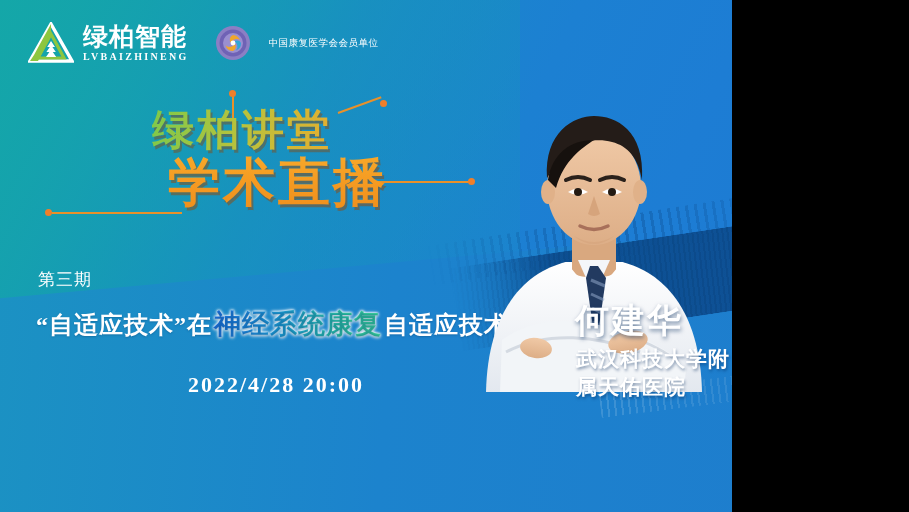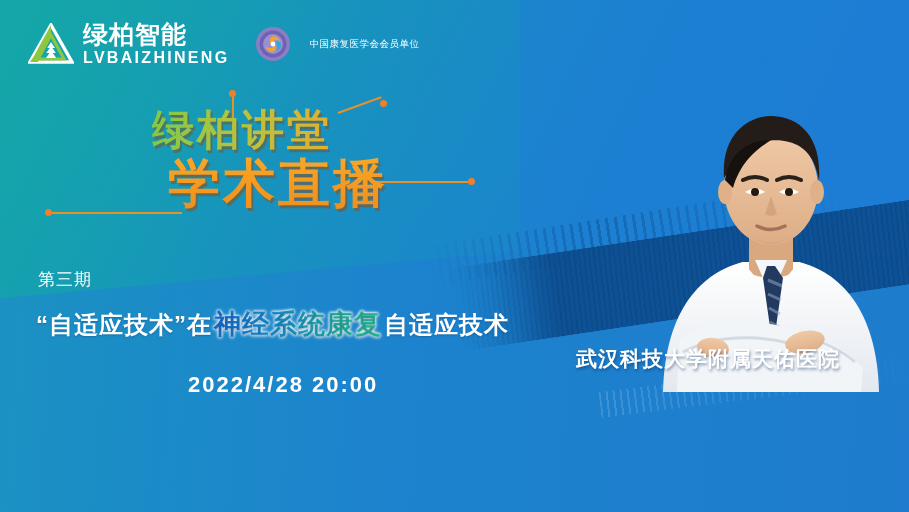--- a/index.html
+++ b/index.html
@@ -6,31 +6,32 @@
     margin: 0;
     padding: 0;
     background: #000;
   }
   body {
     font-family: "Liberation Sans", "DejaVu Sans", sans-serif;
   }
 
   #poster {
     position: relative;
-    width: 909px;
+    width: 732px;
     height: 512px;
     overflow: hidden;
     background: linear-gradient(115deg,
         #14a7a8 0%,
         #159fb2 12%,
         #1792c0 26%,
         #1a86cc 42%,
         #1c80d2 60%,
         #1d7dd4 78%,
         #1d7ad2 100%);
+    font-family: Liberation Serif, serif;
   }
 
   
   .bg-dark-wedge {
     position: absolute;
     left: 430px;
     top: 300px;
     width: 560px;
     height: 260px;
     background: #0e5598;
@@ -113,21 +114,21 @@
   .logo-primary { display: flex; align-items: center; gap: 9px; }
   .logo-mark { width: 46px; height: 42px; }
   .logo-words { display: flex; flex-direction: column; line-height: 1; }
   .logo-cn {
     font-size: 25px;
     font-weight: bold;
     color: #ffffff;
     letter-spacing: 1px;
   }
   .logo-en {
-    font-size: 16px;
+    font-size: 10px;
     font-weight: bold;
     color: #ffffff;
     letter-spacing: 2.3px;
     margin-top: 3px;
   }
   .logo-secondary { display: flex; align-items: center; gap: 18px; }
   .seal { width: 36px; height: 36px; }
   .seal-text {
     font-size: 9.5px;
     color: #ffffff;
@@ -394,15 +395,16 @@
 
         <path d="M116 100 l-6 18 q6 4 12 0 Z" fill="#d6a47c"></path>
 
         <path d="M102 130 q14 7 28 0" stroke="#a8705a" stroke-width="3.5" fill="none" stroke-linecap="round"></path>
 
         <path d="M96 140 q20 12 40 0 q-20 16 -40 0 Z" fill="#d4a17a" opacity=".5"></path>
       </g>
     </svg>
   </div>
 
+  <div class="speaker-name">何建华</div>
   <div class="speaker-org">武汉科技大学附属天佑医院</div>
 
 </div>
 
 </body></html>

